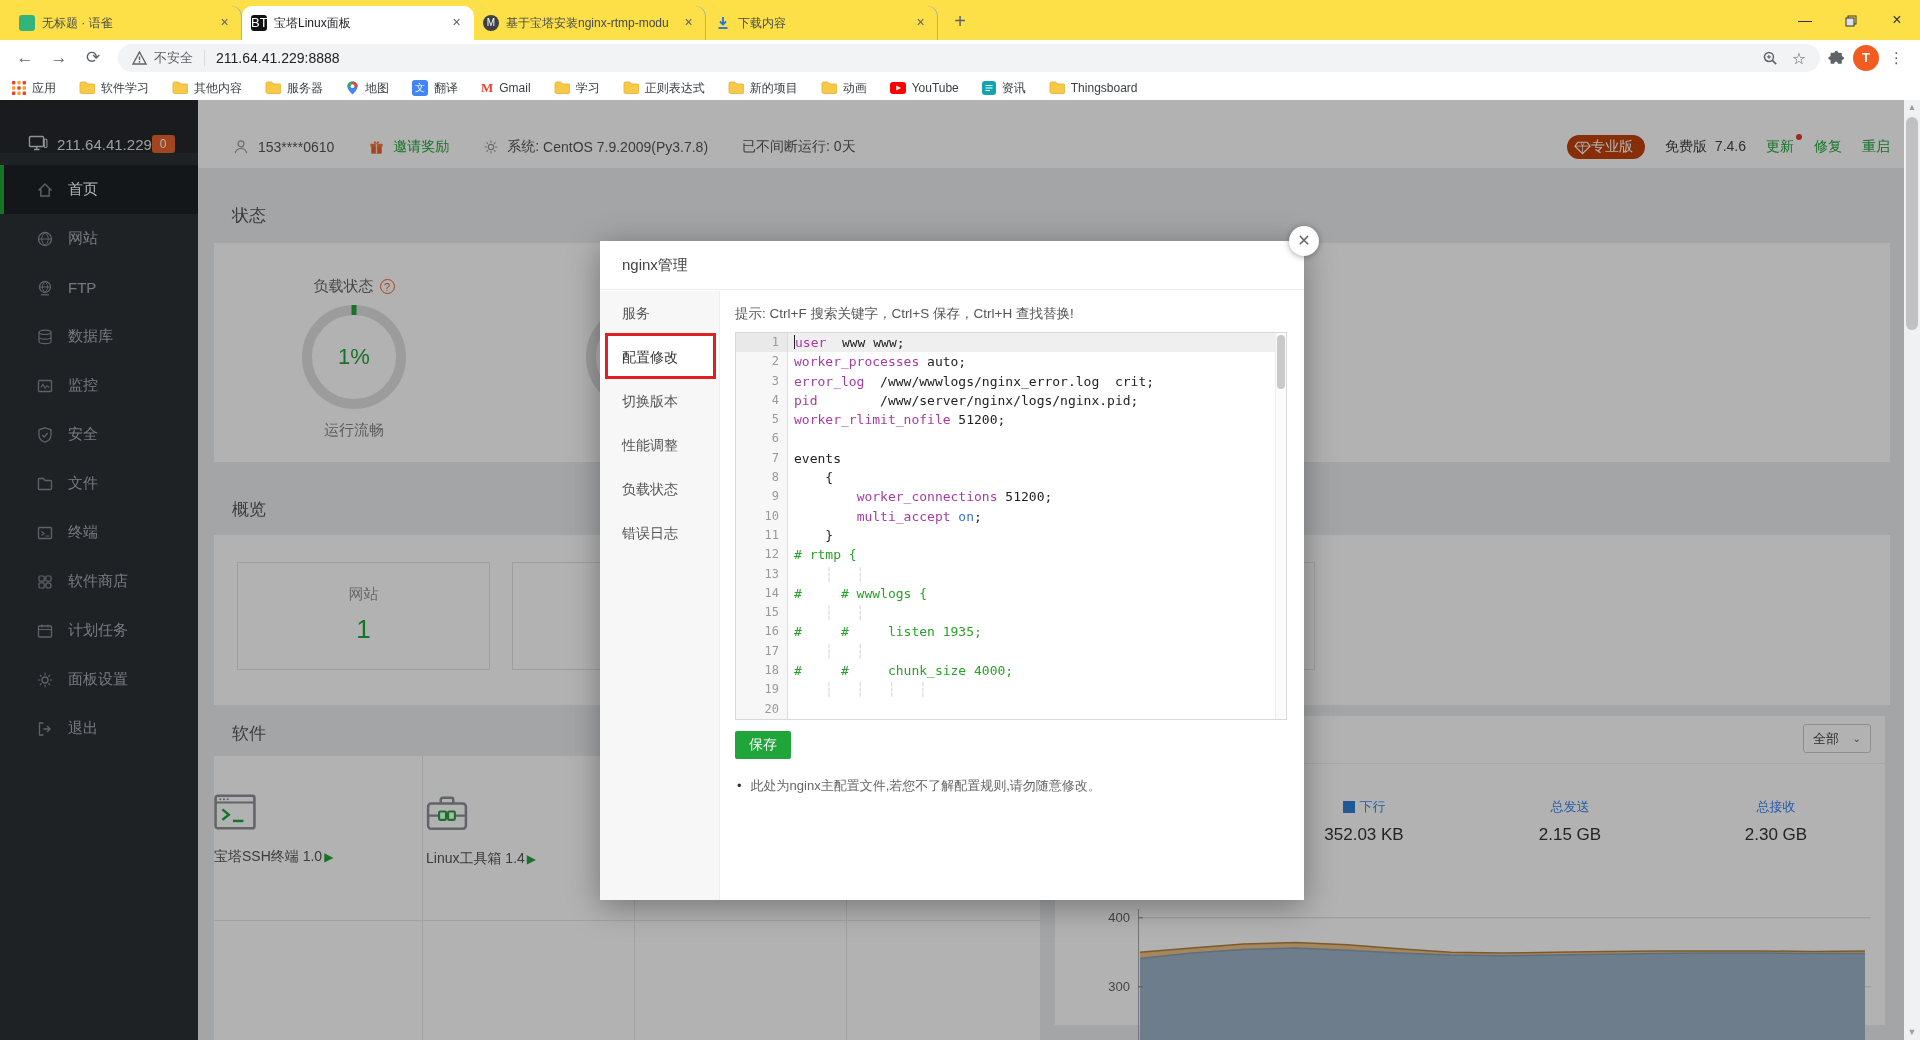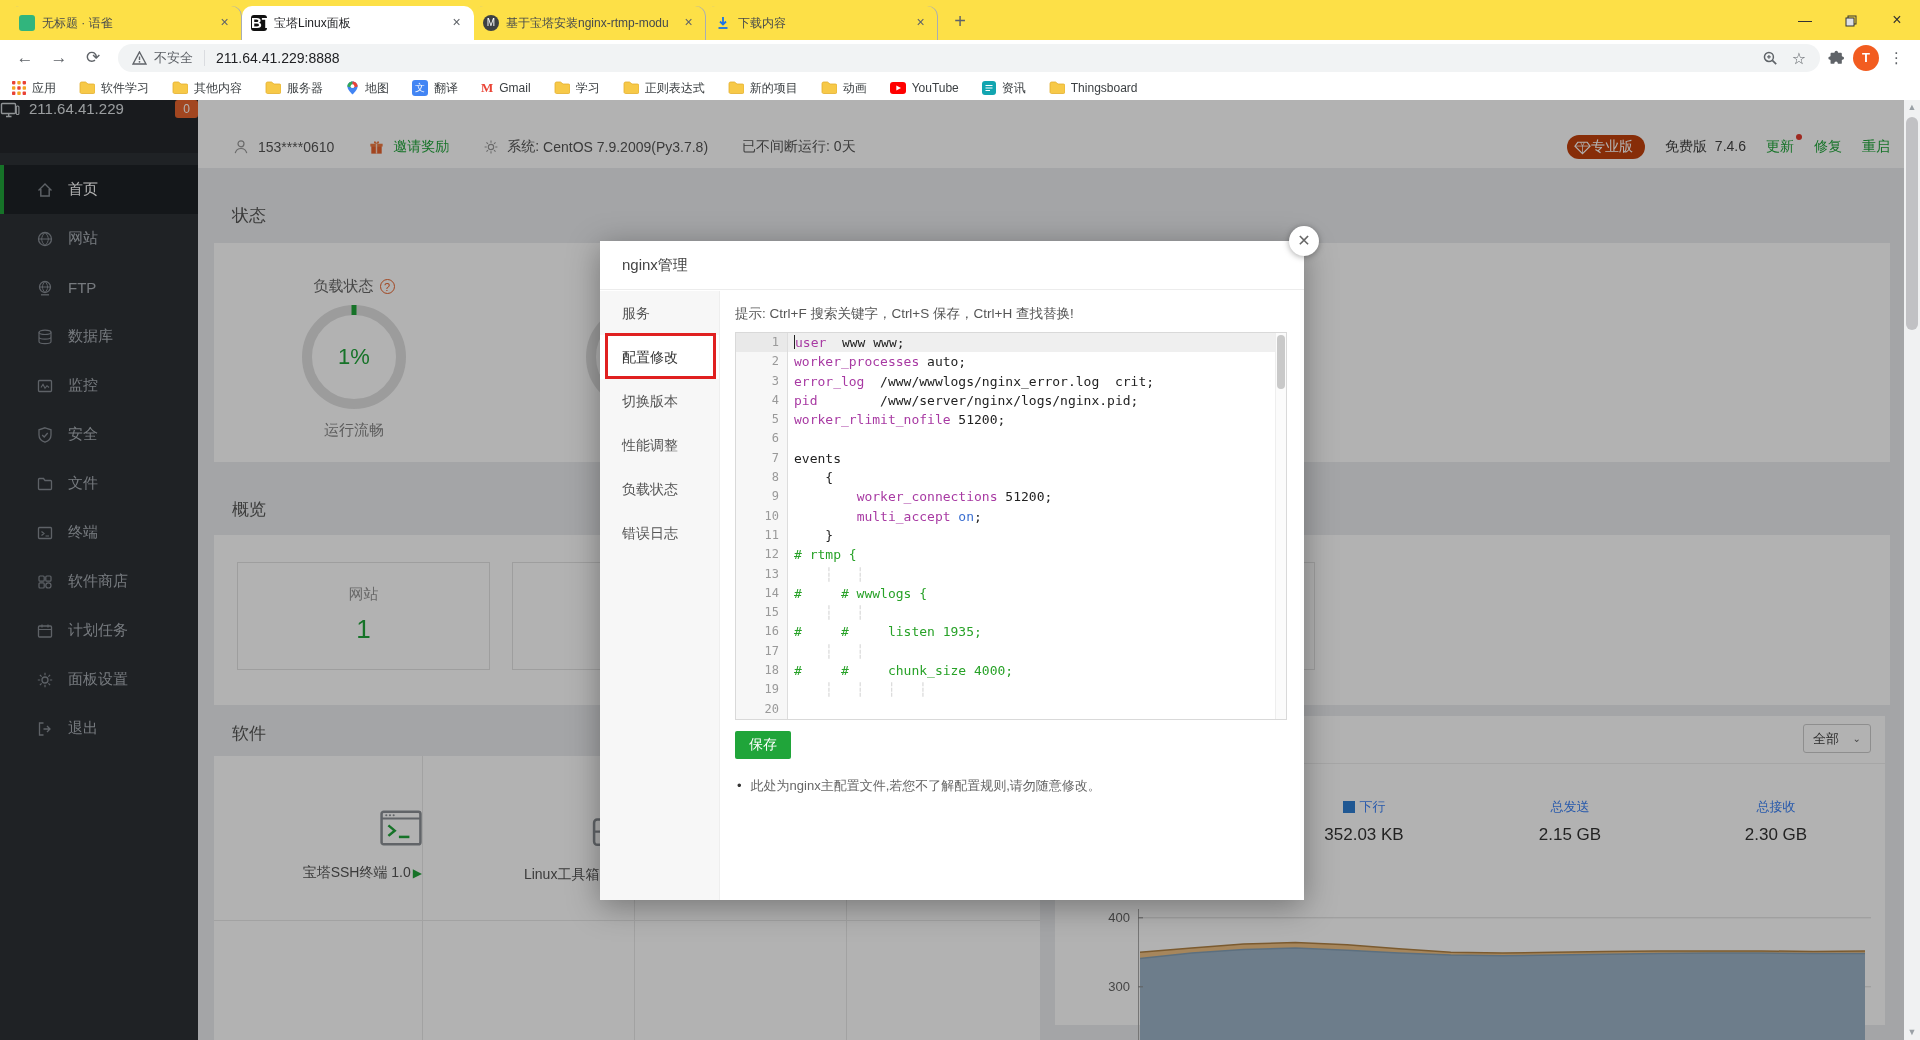--- a/index.html
+++ b/index.html
@@ -27,21 +27,21 @@
 .omni-sep{width:1px;height:16px;background:#dadce0;margin:0 11px}
 .omni-url{color:#202124;font-size:14px;flex:1}
 .omni-right{display:flex;align-items:center;gap:14px}
 .avatar{width:26px;height:26px;border-radius:50%;background:#f25c20;color:#fff;line-height:26px;text-align:center;font-size:13px;font-weight:bold;margin:0 8px;cursor:pointer}
 .dots{color:#5f6368;font-size:15px;margin:0 8px 0 2px;cursor:pointer;letter-spacing:0}
 .bookmarks-bar{position:absolute;top:76px;left:0;right:0;height:24px;background:#fff;display:flex;align-items:center;padding:0 12px;font-size:12px;color:#3c4043}
 .bm{display:flex;align-items:center;margin-right:23px;cursor:pointer;white-space:nowrap}
 .bm .ic{margin-right:6px}
 
 .sidebar{position:absolute;top:100px;left:0;width:198px;bottom:0;background:#2d3136;z-index:10}
-.side-header{height:53px;background:#24282c;display:flex;align-items:flex-start;padding:0 0;color:#dde1e4;font-size:15px}
+.side-header{height:53px;background:#24282c;display:flex;align-items:flex-end;padding:0 28px;color:#dde1e4;font-size:15px}
 .side-header .ic{margin-right:9px}
 .badge{margin-left:auto;background:#e8652e;color:#fff;font-size:12px;padding:2px 8px;border-radius:3px}
 #side-menu{padding-top:12px}
 .sitem{height:49px;display:flex;align-items:center;padding-left:32px;color:#a9afb5;font-size:15px;border-left:4px solid transparent;cursor:pointer}
 .sitem .ic{width:18px;height:18px;margin-right:14px;color:#878d94}
 .sitem.active{background:#1e2226;border-left-color:#20a53a;color:#fff}
 .topbar{position:absolute;top:100px;left:198px;right:0;height:68px;background:#fff;display:flex;align-items:center;padding:26px 30px 0 34px;z-index:5}
 .tb-item{display:flex;align-items:center;margin-right:34px;color:#555;font-size:14px}
 .tb-item .ic{margin-right:8px}
 .invite{color:#20a53a}
@@ -61,21 +61,21 @@
 .ring-tick{position:absolute;top:-10px;left:50%;transform:translateX(-50%);width:5px;height:10px;background:#20a53a}
 .g-value{position:absolute;inset:0;display:flex;align-items:center;justify-content:center;font-size:22px;color:#20a53a}
 .g-caption{margin-top:12px;font-size:15px;color:#888}
 
 .ov-box{position:absolute;top:27px;height:108px;width:253px;border:1px solid #e3e3e3;text-align:center;cursor:pointer}
 .ov-label{margin-top:22px;font-size:15px;color:#999}
 .ov-value{margin-top:10px;font-size:26px;color:#20a53a}
 
 .v-div{position:absolute;top:0;bottom:0;width:1px;background:#e9e9e9}
 .h-div{position:absolute;left:0;right:0;height:1px;background:#e9e9e9}
-.app{position:absolute;top:16px;width:208px;height:164px;text-align:right;cursor:pointer}
+.app{position:absolute;top:0;width:208px;height:164px;text-align:left;cursor:pointer}
 .app .ic{margin-top:38px}
 .app-name{margin-top:14px;font-size:14px;color:#555}
 .play{color:#20a53a;font-size:12px;margin-left:2px}
 
 .select{position:absolute;right:14px;top:8px;width:68px;height:29px;border:1px solid #ccc;border-radius:3px;font-size:13px;color:#444;display:flex;align-items:center;justify-content:space-between;padding:0 9px;background:#fff;cursor:pointer}
 .caret{font-size:10px;color:#666}
 .t-div{position:absolute;left:0;right:0;top:47px;height:1px;background:#eee}
 #traffic-stats{position:absolute;left:206px;right:6px;top:82px;display:flex}
 .stat{flex:1;text-align:center}
 .s-label{font-size:13px;color:#3b82f6;display:flex;align-items:center;justify-content:center}
@@ -124,21 +124,21 @@
     <div id="tabs">
         <div class="tab">
           <span class="ic">
             <span class="fav" style="background:#31b57d"></span>
           </span>
           <span class="tab-title">无标题 · 语雀</span>
           <span class="tab-close">×</span>
         </div>
         <div class="tab active">
           <span class="ic">
-            <span class="fav" style="background:#111;color:#fff;font-weight:bold;font-size:15px;line-height:16px;text-align:center">BT</span>
+            <span class="fav" style="background:#111;color:#fff;font-weight:normal;font-size:13px;line-height:16px;text-align:center">BT</span>
           </span>
           <span class="tab-title">宝塔Linux面板</span>
           <span class="tab-close">×</span>
         </div>
         <div class="tab">
           <span class="ic">
             <span class="fav round" style="background:#3d4043;color:#fff;font-size:10px;line-height:16px;text-align:center">M</span>
           </span>
           <span class="tab-title">基于宝塔安装nginx-rtmp-modu</span>
           <span class="tab-close">×</span>

